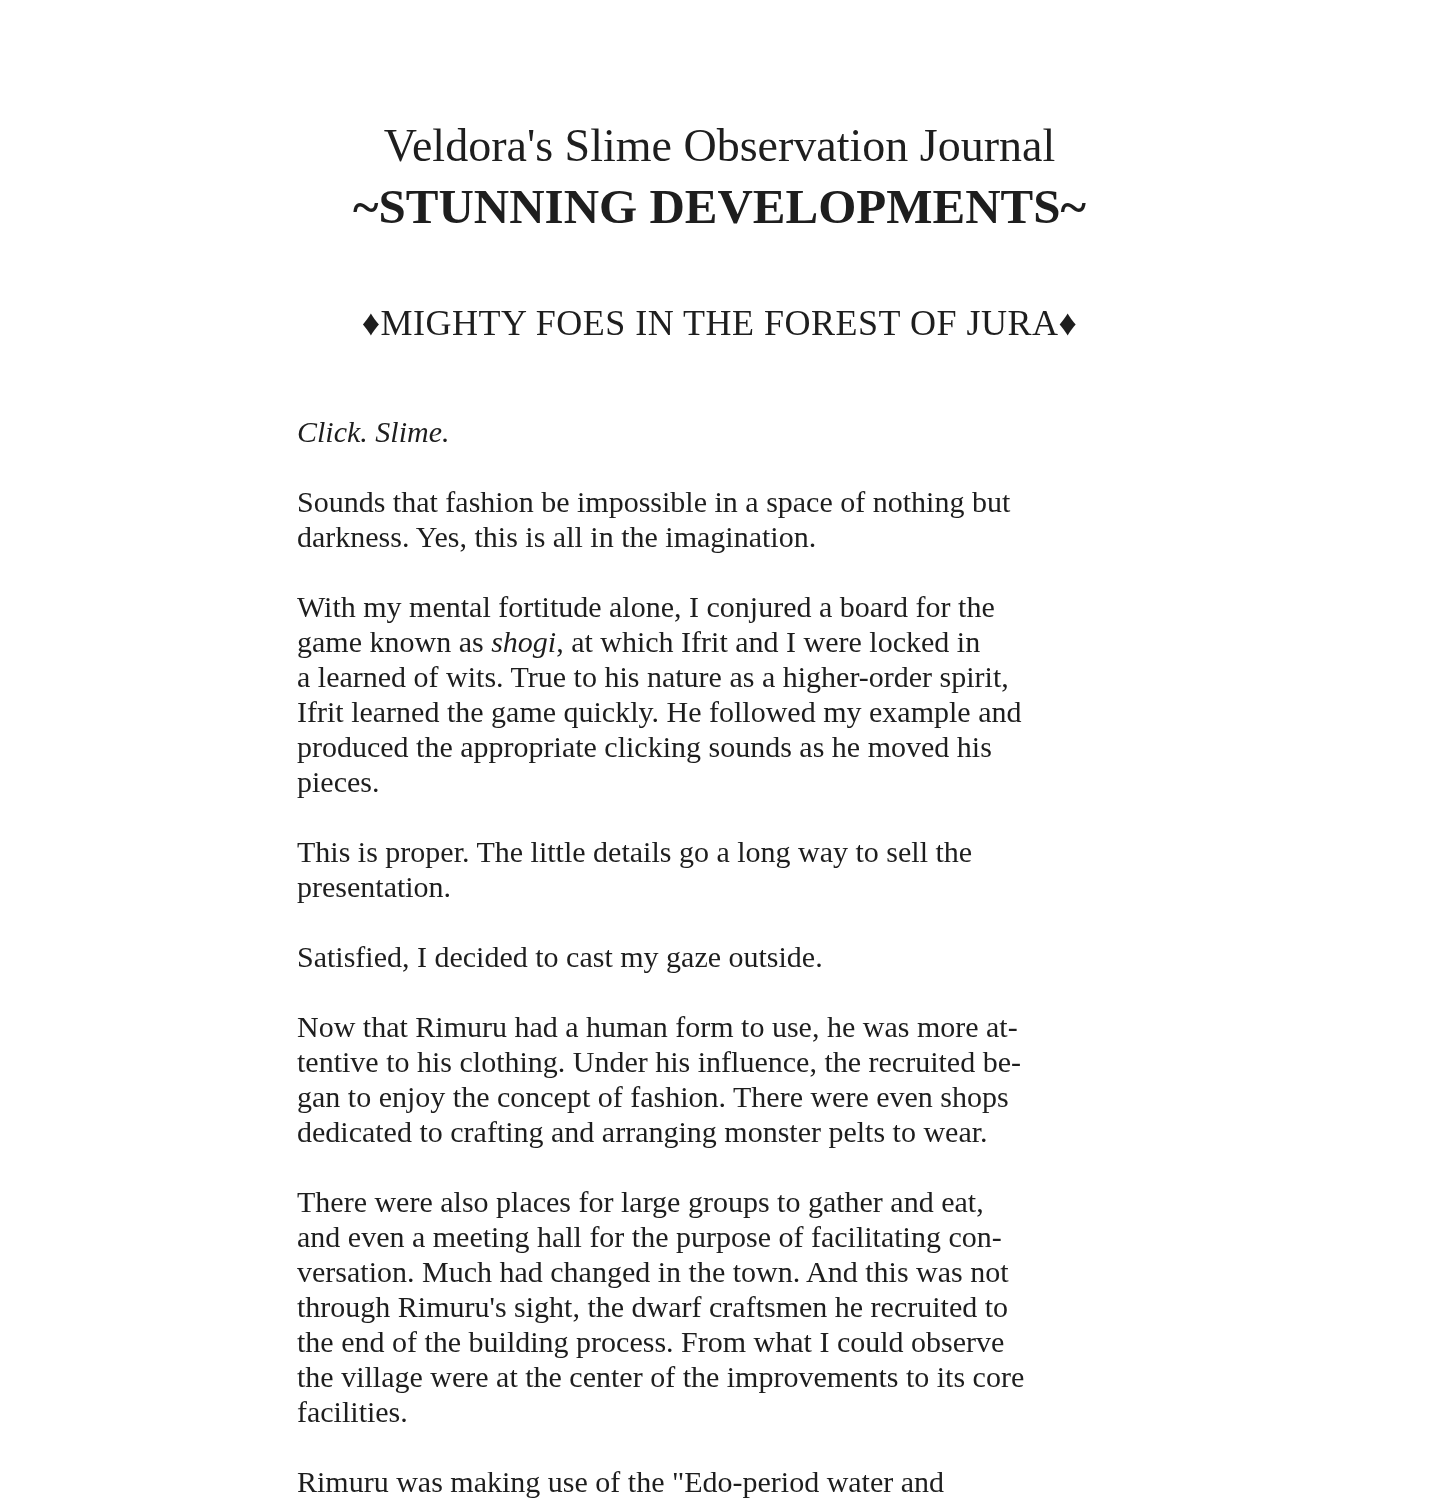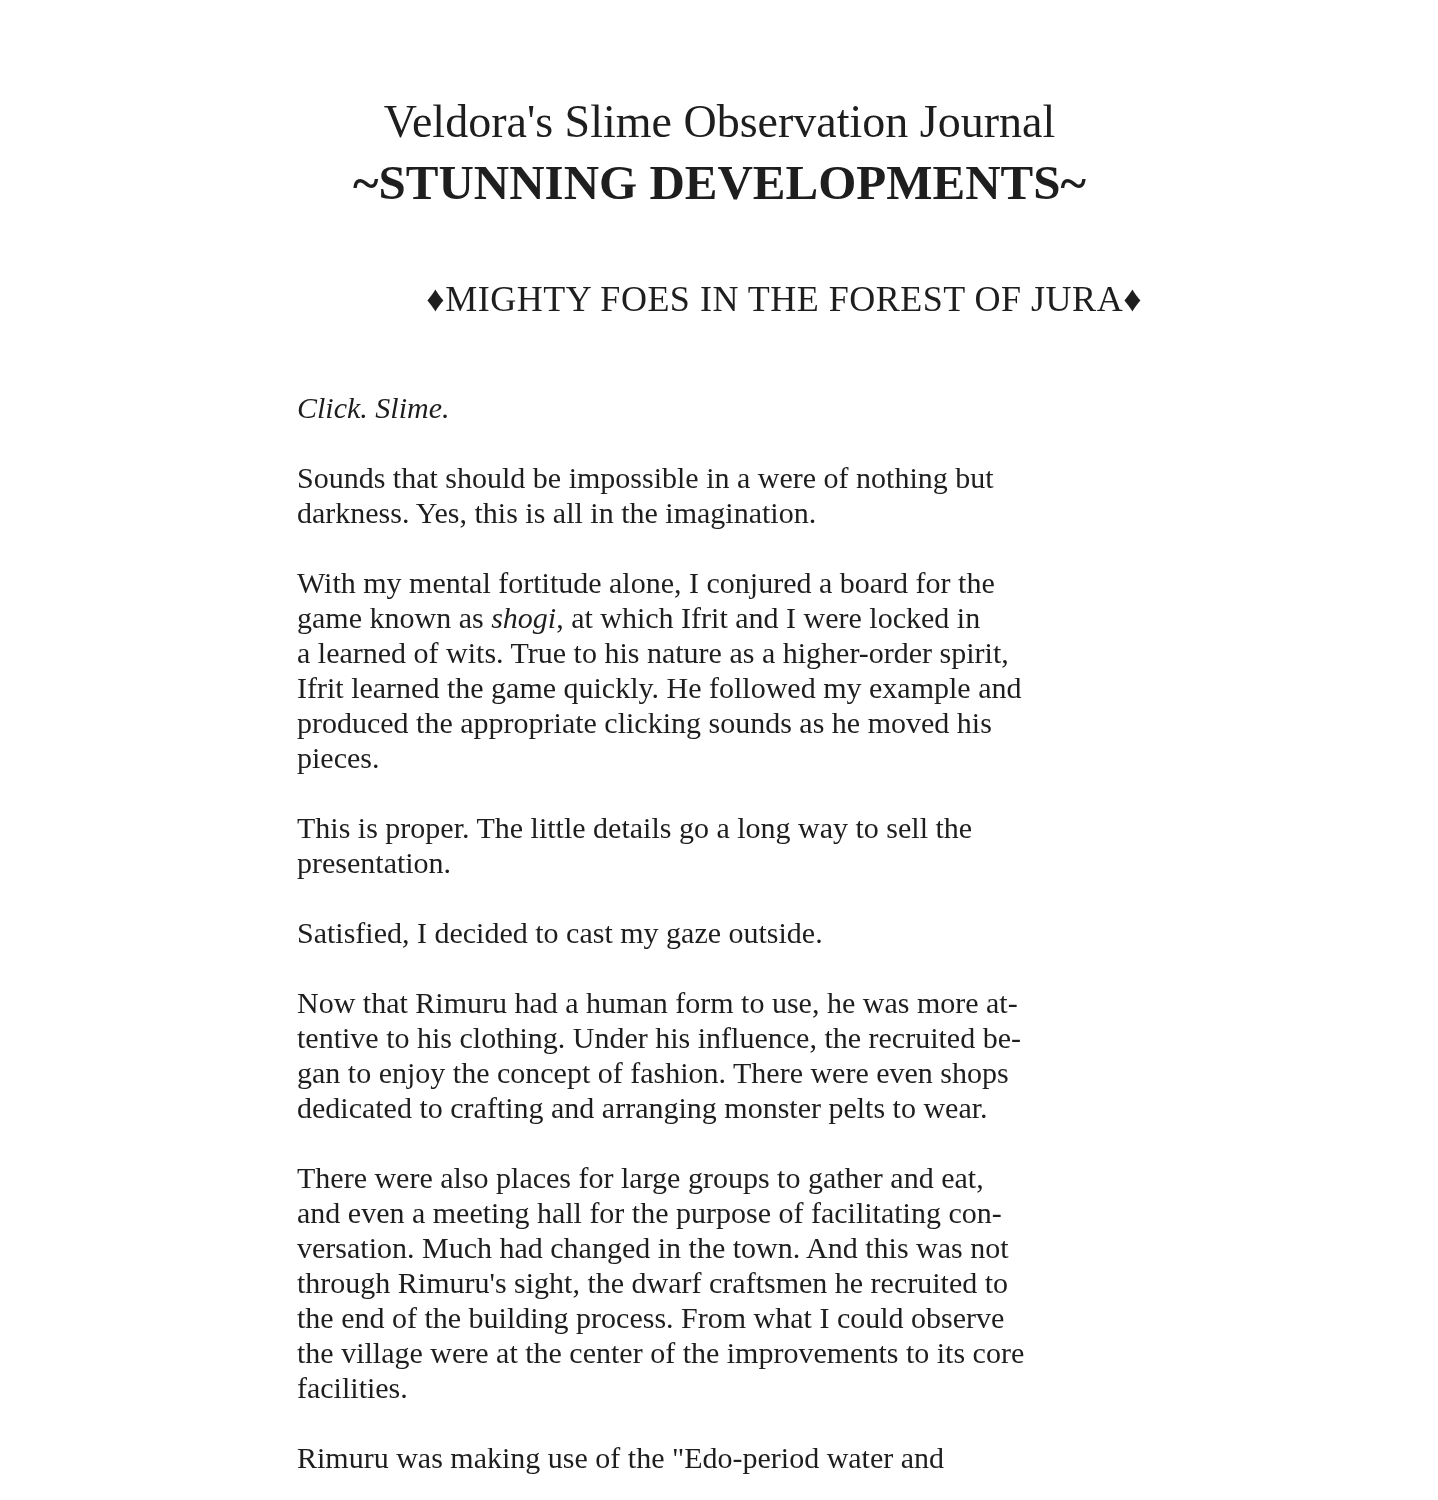--- a/index.html
+++ b/index.html
@@ -11,21 +11,21 @@
     height: 1500px;
     overflow: hidden;
     background: #ffffff;
     color: #1e1e1e;
     font-family: "Liberation Serif", serif;
   }
   .page {
     box-sizing: border-box;
     width: 1438px;
     height: 1500px;
-    padding: 94px 280px 0 297px;
+    padding: 118px 280px 0 297px;
     overflow: hidden;
     border-radius: 18px;
   }
   .header {
     text-align: center;
     width: 845px;
   }
   .title {
     font-size: 46px;
     font-weight: 400;
@@ -40,21 +40,20 @@
     margin: 4px;
     white-space: nowrap;
   }
   .section-heading {
     font-size: 36px;
     font-weight: 400;
     line-height: 42px;
     margin: 66px 0 0 0;
     white-space: nowrap;
     letter-spacing: 0.5px;
-    text-align: right;
   }
   .article {
     margin-top: 70px;
     width: 845px;
     font-size: 30px;
   }
   .para {
     margin: 35px 0 0 0;
     padding: 0;
   }
@@ -78,21 +77,21 @@
     <h1 class="title">Veldora's Slime Observation Journal</h1>
     <div class="subtitle">~STUNNING DEVELOPMENTS~</div>
     <h2 class="section-heading">♦MIGHTY FOES IN THE FOREST OF JURA♦</h2>
   </div>
 
   <div class="article">
       <p class="para italic">
         <span class="line">Click. Slime.</span>
       </p>
       <p class="para">
-        <span class="line">Sounds that should be impossible in a were of nothing but</span>
+        <span class="line">Sounds that fashion be impossible in a space of nothing but</span>
         <span class="line">darkness. Yes, this is all in the imagination.</span>
       </p>
       <p class="para">
         <span class="line">With my mental fortitude alone, I conjured a board for the</span>
         <span class="line">game known as <i>shogi</i>, at which Ifrit and I were locked in</span>
         <span class="line">a learned of wits. True to his nature as a higher-order spirit,</span>
         <span class="line">Ifrit learned the game quickly. He followed my example and</span>
         <span class="line">produced the appropriate clicking sounds as he moved his</span>
         <span class="line">pieces.</span>
       </p>

